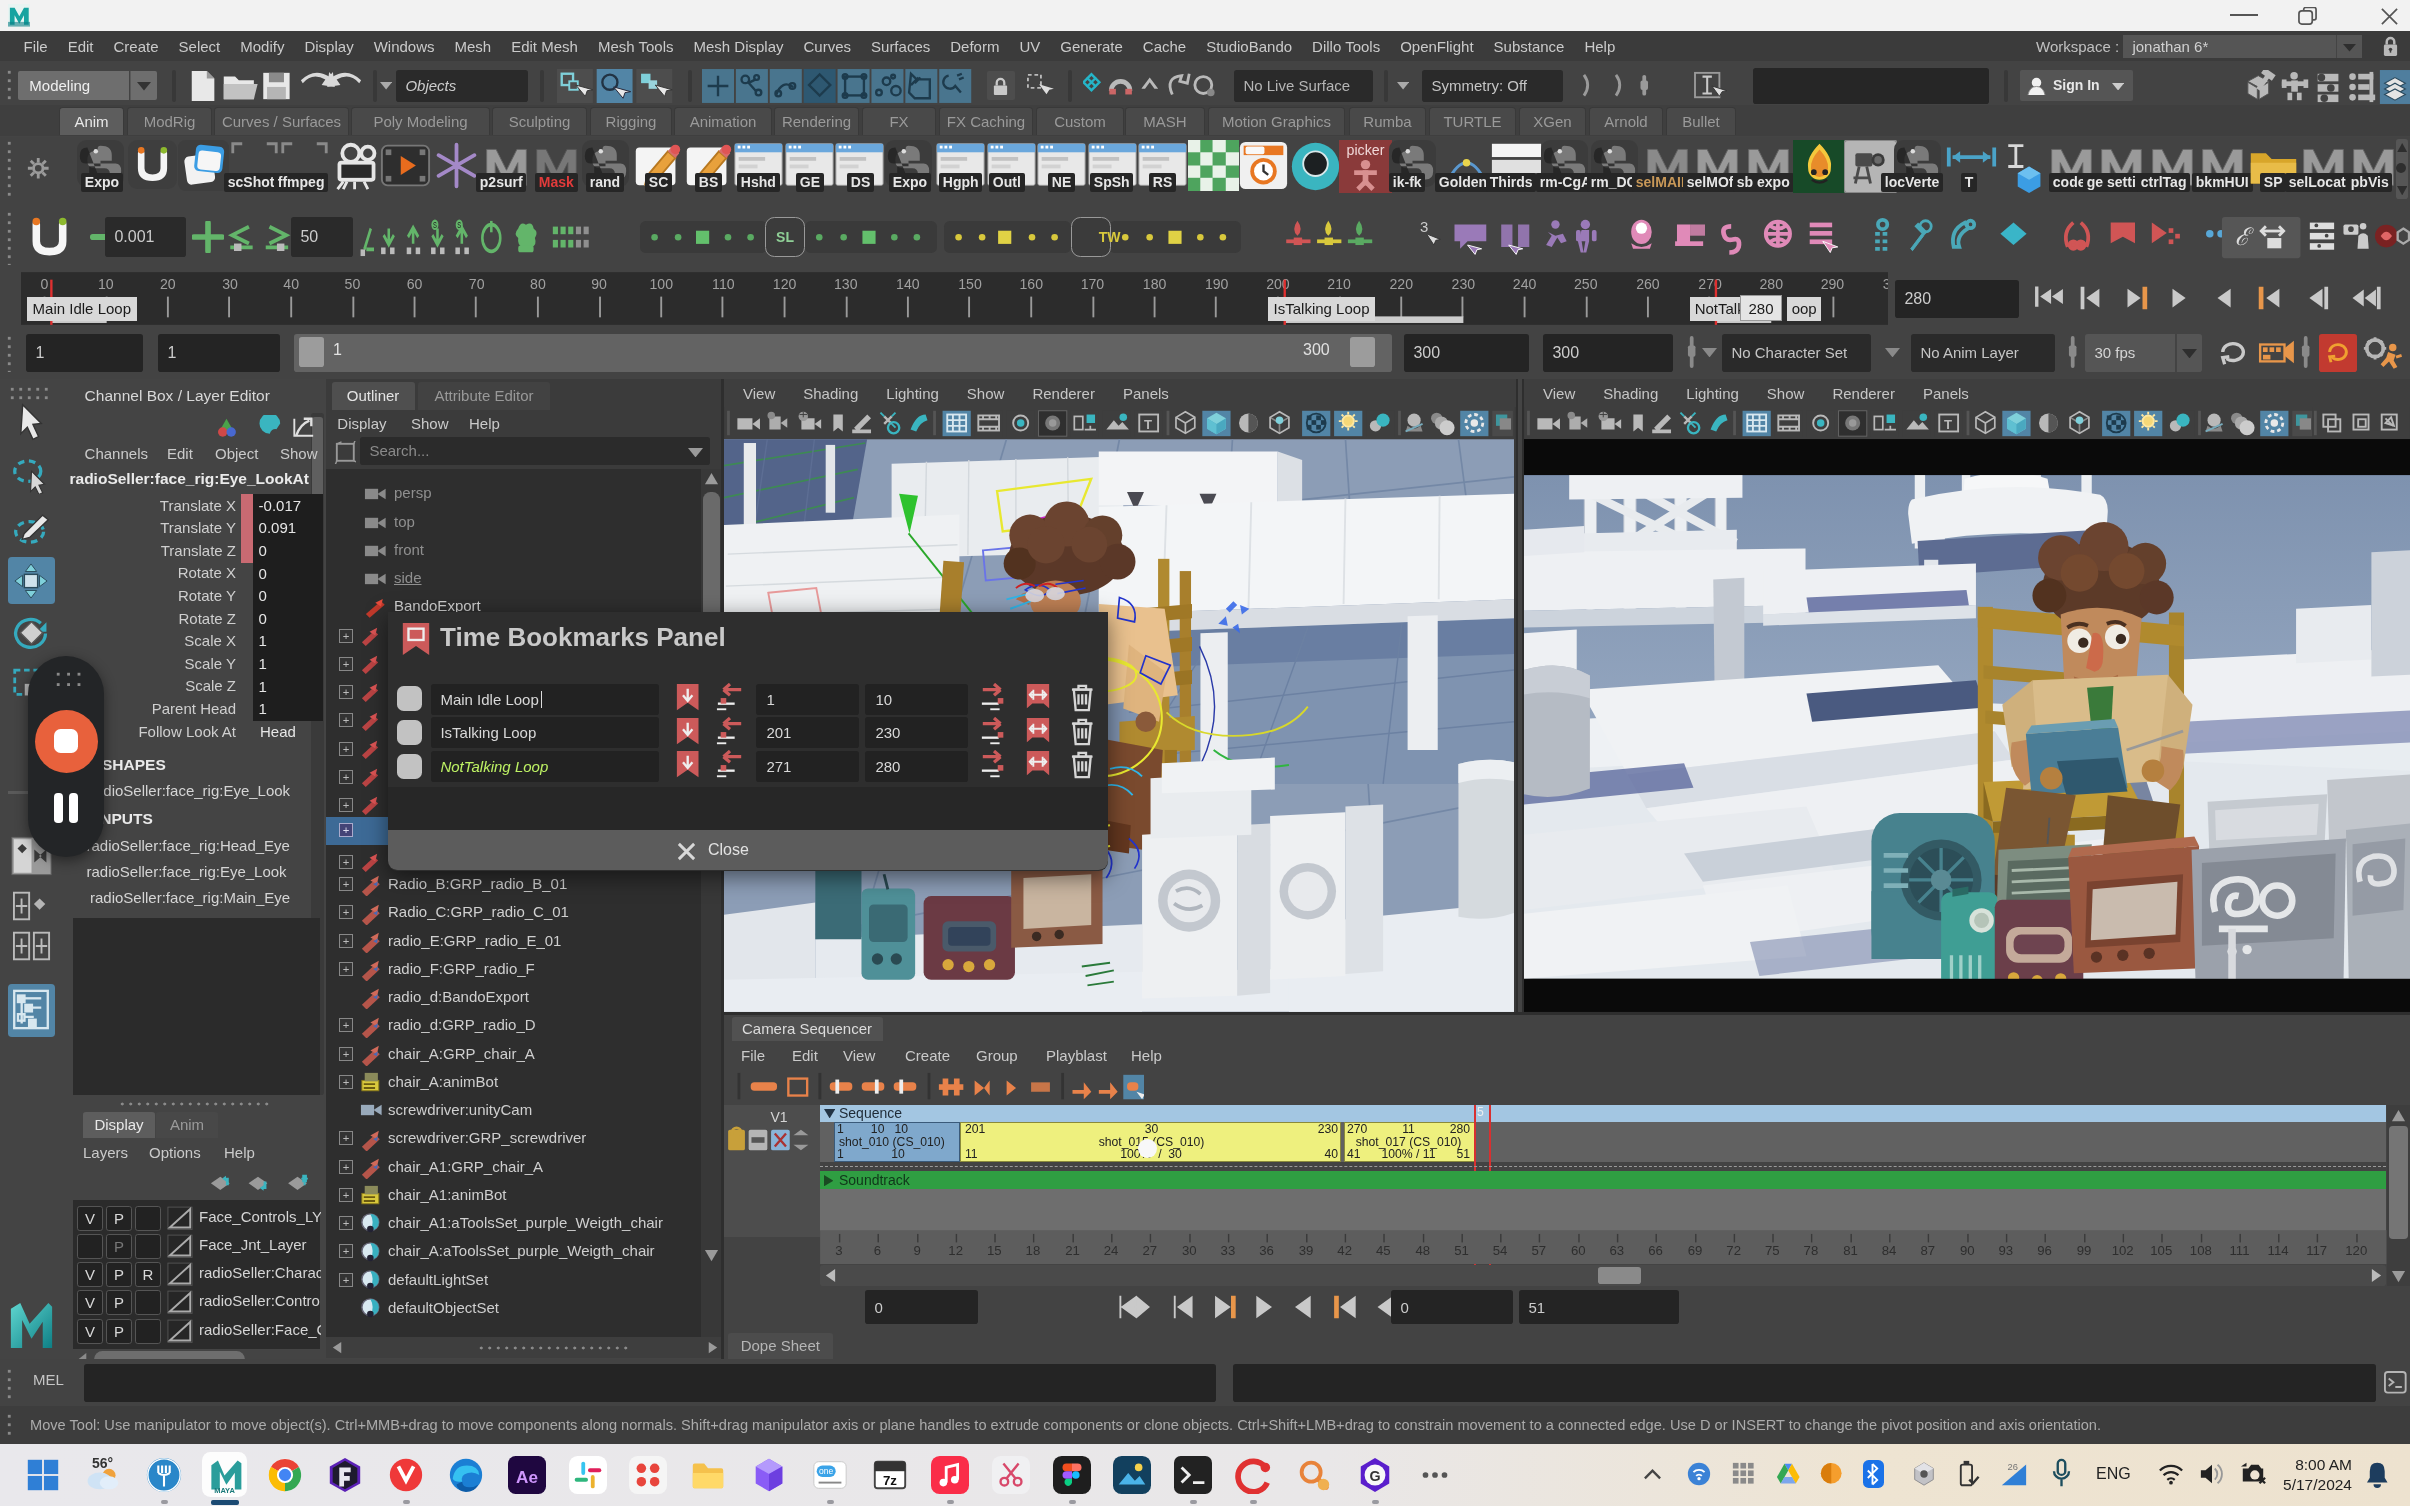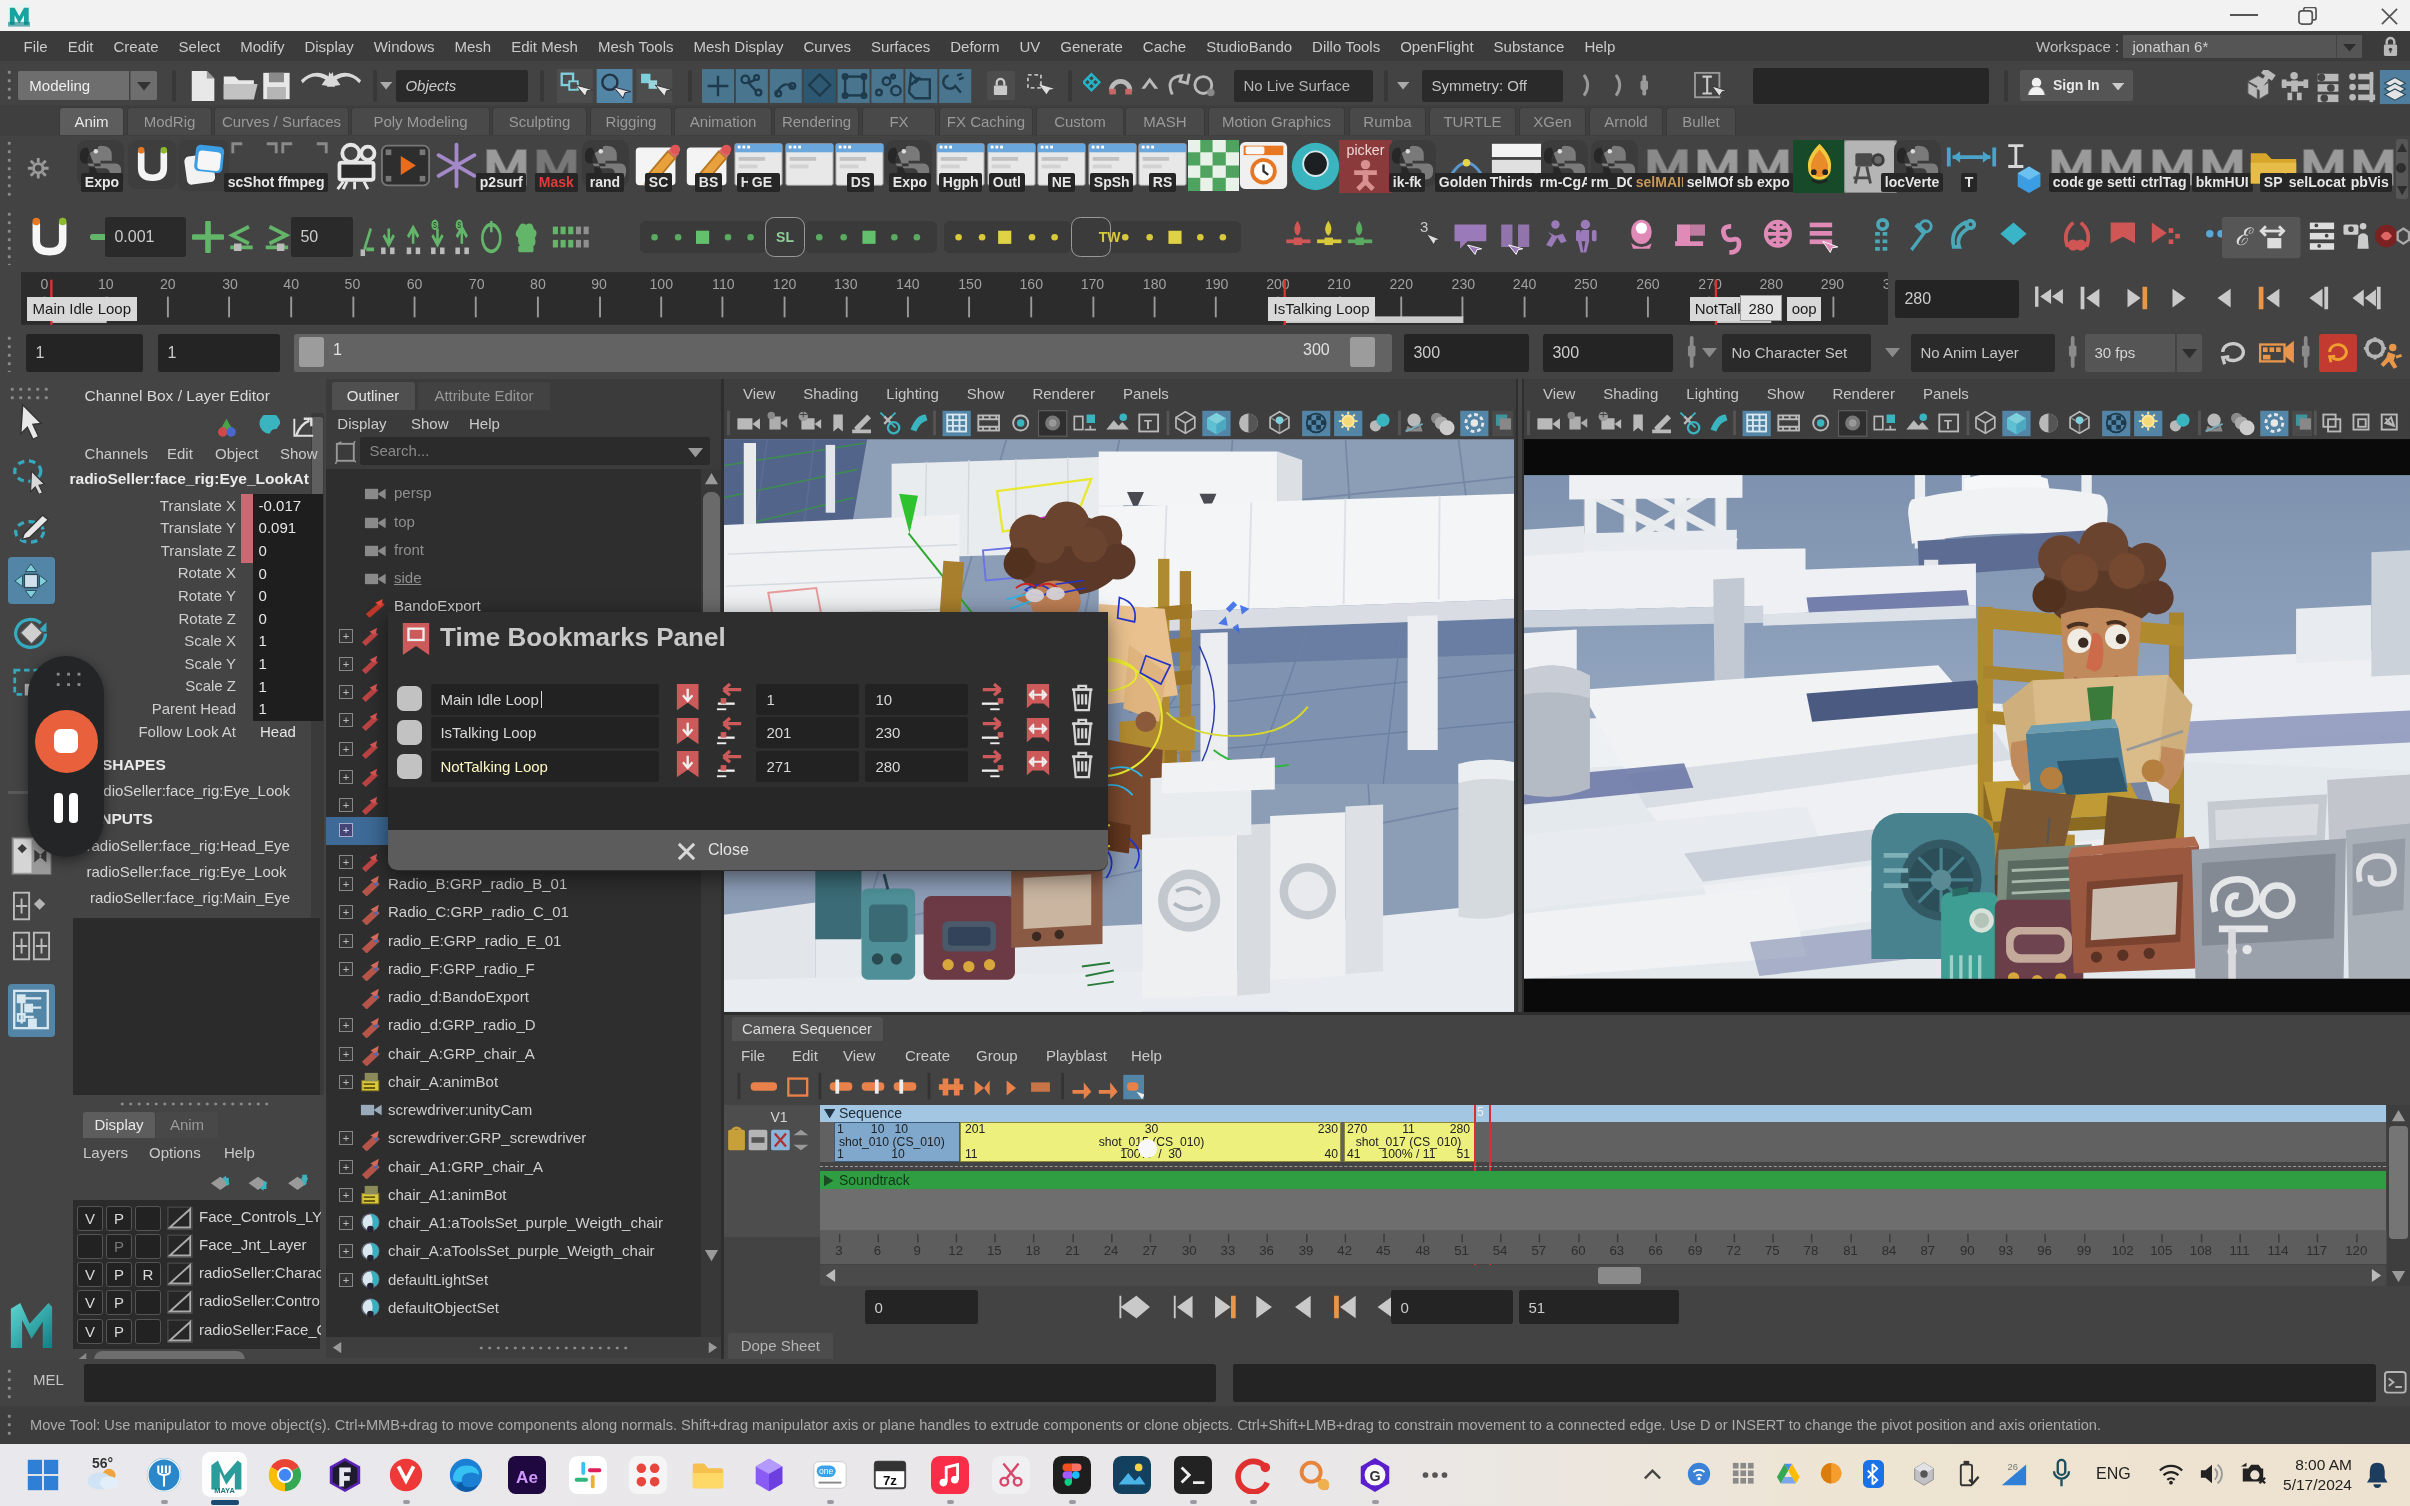--- a/index.html
+++ b/index.html
@@ -382,21 +382,21 @@
 <span class="shlabel" style="left:737px;top:36px;">Hshd</span>
 <span class="abs" style="left:784px;top:2.8px;width:53px;height:53px;"><svg width="51" height="51" viewBox="0 0 54 54">
         <rect x="2" y="4" width="50" height="44" rx="2" fill="#e8e8e8" stroke="#999" stroke-width="1"></rect>
         <rect x="2" y="4" width="50" height="9" fill="#6aa7dc"></rect>
         <rect x="5" y="6" width="3" height="3" fill="#fff"></rect>
         <rect x="10" y="6" width="3" height="3" fill="#fff"></rect>
         <rect x="15" y="6" width="3" height="3" fill="#fff"></rect>
         <rect x="6" y="18" width="28" height="4" fill="#c2c2c2"></rect>
         <rect x="6" y="26" width="20" height="4" fill="#d2d2d2"></rect>
       </svg></span>
-<span class="shlabel" style="left:748px;top:36px;">GE</span>
+<span class="shlabel" style="left:796px;top:36px;">GE</span>
 <span class="abs" style="left:834px;top:2.8px;width:53px;height:53px;"><svg width="51" height="51" viewBox="0 0 54 54">
         <rect x="2" y="4" width="50" height="44" rx="2" fill="#e8e8e8" stroke="#999" stroke-width="1"></rect>
         <rect x="2" y="4" width="50" height="9" fill="#6aa7dc"></rect>
         <rect x="5" y="6" width="3" height="3" fill="#fff"></rect>
         <rect x="10" y="6" width="3" height="3" fill="#fff"></rect>
         <rect x="15" y="6" width="3" height="3" fill="#fff"></rect>
         <rect x="6" y="18" width="28" height="4" fill="#c2c2c2"></rect>
         <rect x="6" y="26" width="20" height="4" fill="#d2d2d2"></rect>
       </svg></span>
 <span class="shlabel" style="left:847px;top:36px;">DS</span>
@@ -2434,21 +2434,21 @@
 <svg class="abs" style="left:637px;top:105px" width="26" height="30" viewBox="0 0 28 32">
       <path d="M2 1 h24 v26 l-6 -5 h-12 l-6 5z" fill="#cc5a5a"></path>
       <path d="M9 7 v11 m10 -11 v11 m-14 -5.5 h18 m-15 -3.5 l-3 3.5 3 3.5 m12 -7 l3 3.5 -3 3.5" stroke="#eee" stroke-width="2" fill="none"></path>
     </svg>
 <svg class="abs" style="left:682px;top:105px" width="24.5" height="30" viewBox="0 0 26 32">
       <path d="M4 7 h18 l-2 22 h-14z" fill="none" stroke="#d5d5d5" stroke-width="2.5"></path>
       <path d="M2 7 h22 M9 7 V3 h8 v4 M9 12 v11 m4 -11 v11 m4 -11 v11" stroke="#d5d5d5" stroke-width="2.5" fill="none"></path>
     </svg>
 
 <span class="abs" style="left:8.5px;top:142px;width:25.4px;height:25.4px;background:#c2c2c2;border-radius:6.6px;"></span>
-<span class="abs" style="left:43px;top:139px;width:228px;height:31px;background:#222222;border-radius:2.8px;color:#fef9c3;line-height:31px;padding-left:9.4px;font-size:15px;">NotTalking Loop</span>
+<span class="abs" style="left:43px;top:139px;width:228px;height:31px;background:#222222;border-radius:2.8px;color:#bef264;line-height:31px;padding-left:9.4px;font-size:15px;font-style:italic;">NotTalking Loop</span>
 <svg class="abs" style="left:287px;top:138px" width="25.4" height="32" viewBox="0 0 27 34">
       <path d="M2 1 h23 v28 l-11.5 -8 -11.5 8z" fill="#cc5a5a"></path>
       <path d="M13.5 6 v12 m-5 -5 l5 6 5 -6" stroke="#eee" stroke-width="2.5" fill="none"></path>
     </svg>
 <svg class="abs" style="left:328px;top:138px" width="28" height="32" viewBox="0 0 30 34">
       <path d="M27 7 H8 m0 0 l7 -6 m-7 6 l7 6" stroke="#cc5a5a" stroke-width="3.5" fill="none"></path>
       <path d="M2 22 h18" stroke="#eee" stroke-width="2.5"></path>
       <rect x="5" y="16" width="6" height="6" fill="#cc5a5a"></rect>
       <path d="M1 28 h10" stroke="#eee" stroke-width="2"></path>
     </svg>

